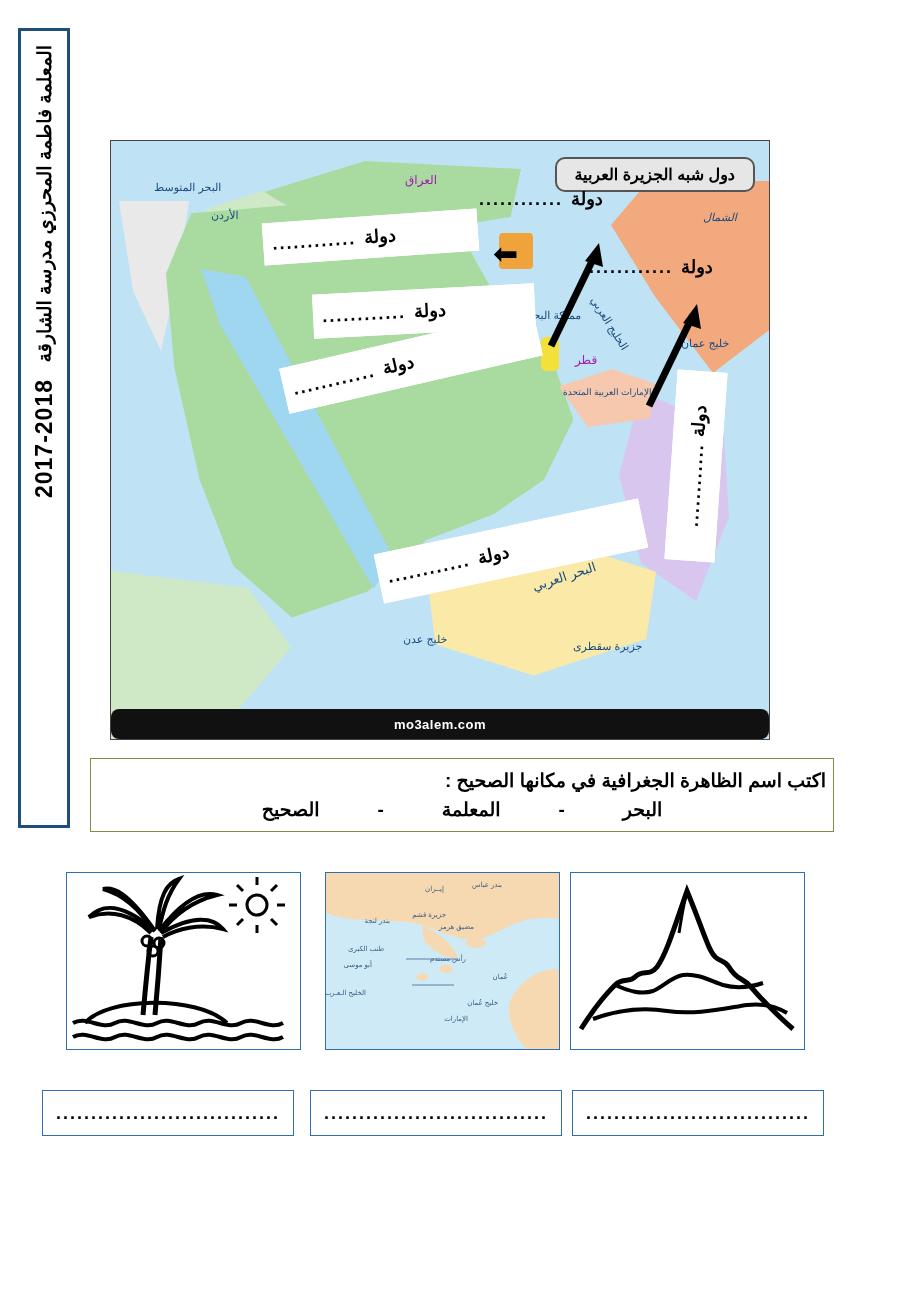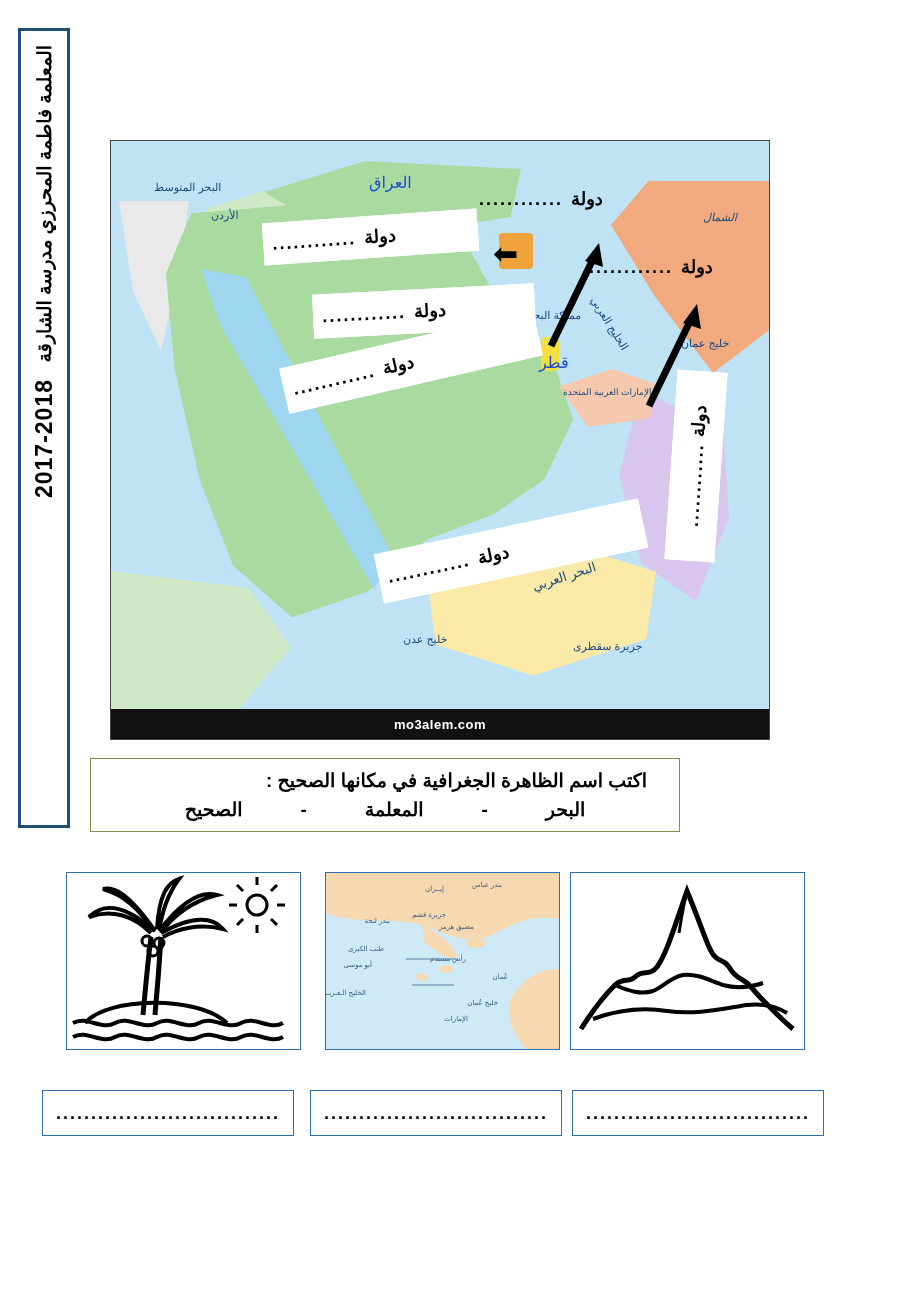--- a/index.html
+++ b/index.html
@@ -74,26 +74,26 @@
   }
   #instr1 {
     left: 90px;
     top: 45px;
     width: 735px;
     height: 50px;
   }
   #instr2 {
     left: 90px;
     top: 758px;
-    width: 590px;
+    width: 744px;
     height: 74px;
     flex-direction: column;
     align-items: stretch;
     justify-content: center;
-    padding: 4px 32px;
+    padding: 4px 7px;
   }
   #instr2 .line1 {
     text-align: right;
     font-size: 19px;
     font-weight: bold;
   }
   #instr2 .line2 {
     display: flex;
     flex-direction: row;
     justify-content: center;
@@ -243,35 +243,36 @@
     direction: rtl;
     color: #000;
   }
   .map-label {
     position: absolute;
     font-size: 11px;
     color: #1a4b80;
     direction: rtl;
     white-space: nowrap;
   }
-  .map-label.dark { color: #1d4ed8; font-size: 16px; }
+  .map-label.dark { color: #a21caf; font-size: 12px; margin-left: 36px; }
   .map-credit {
     position: absolute;
     left: 0;
     right: 0;
     bottom: 0;
     height: 30px;
     background: #111;
     color: #fff;
     font-size: 13px;
     font-weight: bold;
     display: flex;
     align-items: center;
     justify-content: center;
     letter-spacing: 0.5px;
+    border-radius: 8px;
   }
 
   
   .blank-strip {
     position: absolute;
     background: #ffffff;
     border: 1px solid #ffffff;
     direction: rtl;
     font-size: 18px;
     font-weight: bold;
@@ -345,20 +346,21 @@
     <div class="map-land jordan"></div>
     <div class="map-land egypt-sinai"></div>
     <div class="map-land saudi"></div>
     <div class="map-land oman"></div>
     <div class="map-land uae"></div>
     <div class="map-land yemen"></div>
     <div class="map-land kuwait"></div>
     <div class="map-land qatar"></div>
     <div class="redsea"></div>
 
+    <div class="map-header-pill">دول شبه الجزيرة العربية</div>
 
     <div class="map-label" style="left:43px; top:28px;margin-top:12px;">البحر المتوسط</div>
     <div class="map-label" style="left:100px; top:68px;">الأردن</div>
     <div class="map-label dark" style="left:258px; top:32px;">العراق</div>
     <div class="map-label" style="left:592px; top:70px;font-style:italic;">الشمال</div>
     <div class="map-label" style="left:405px; top:168px;">مملكة البحرين</div>
     <div class="map-label dark" style="left:428px; top:212px;">قطر</div>
     <div class="map-label" style="left:468px; top:176px; transform:rotate(58deg);">الخليج العربي</div>
     <div class="map-label" style="left:452px; top:246px; font-size:9px;">الإمارات العربية المتحدة</div>
     <div class="map-label" style="left:570px; top:196px;">خليج عمان</div>

